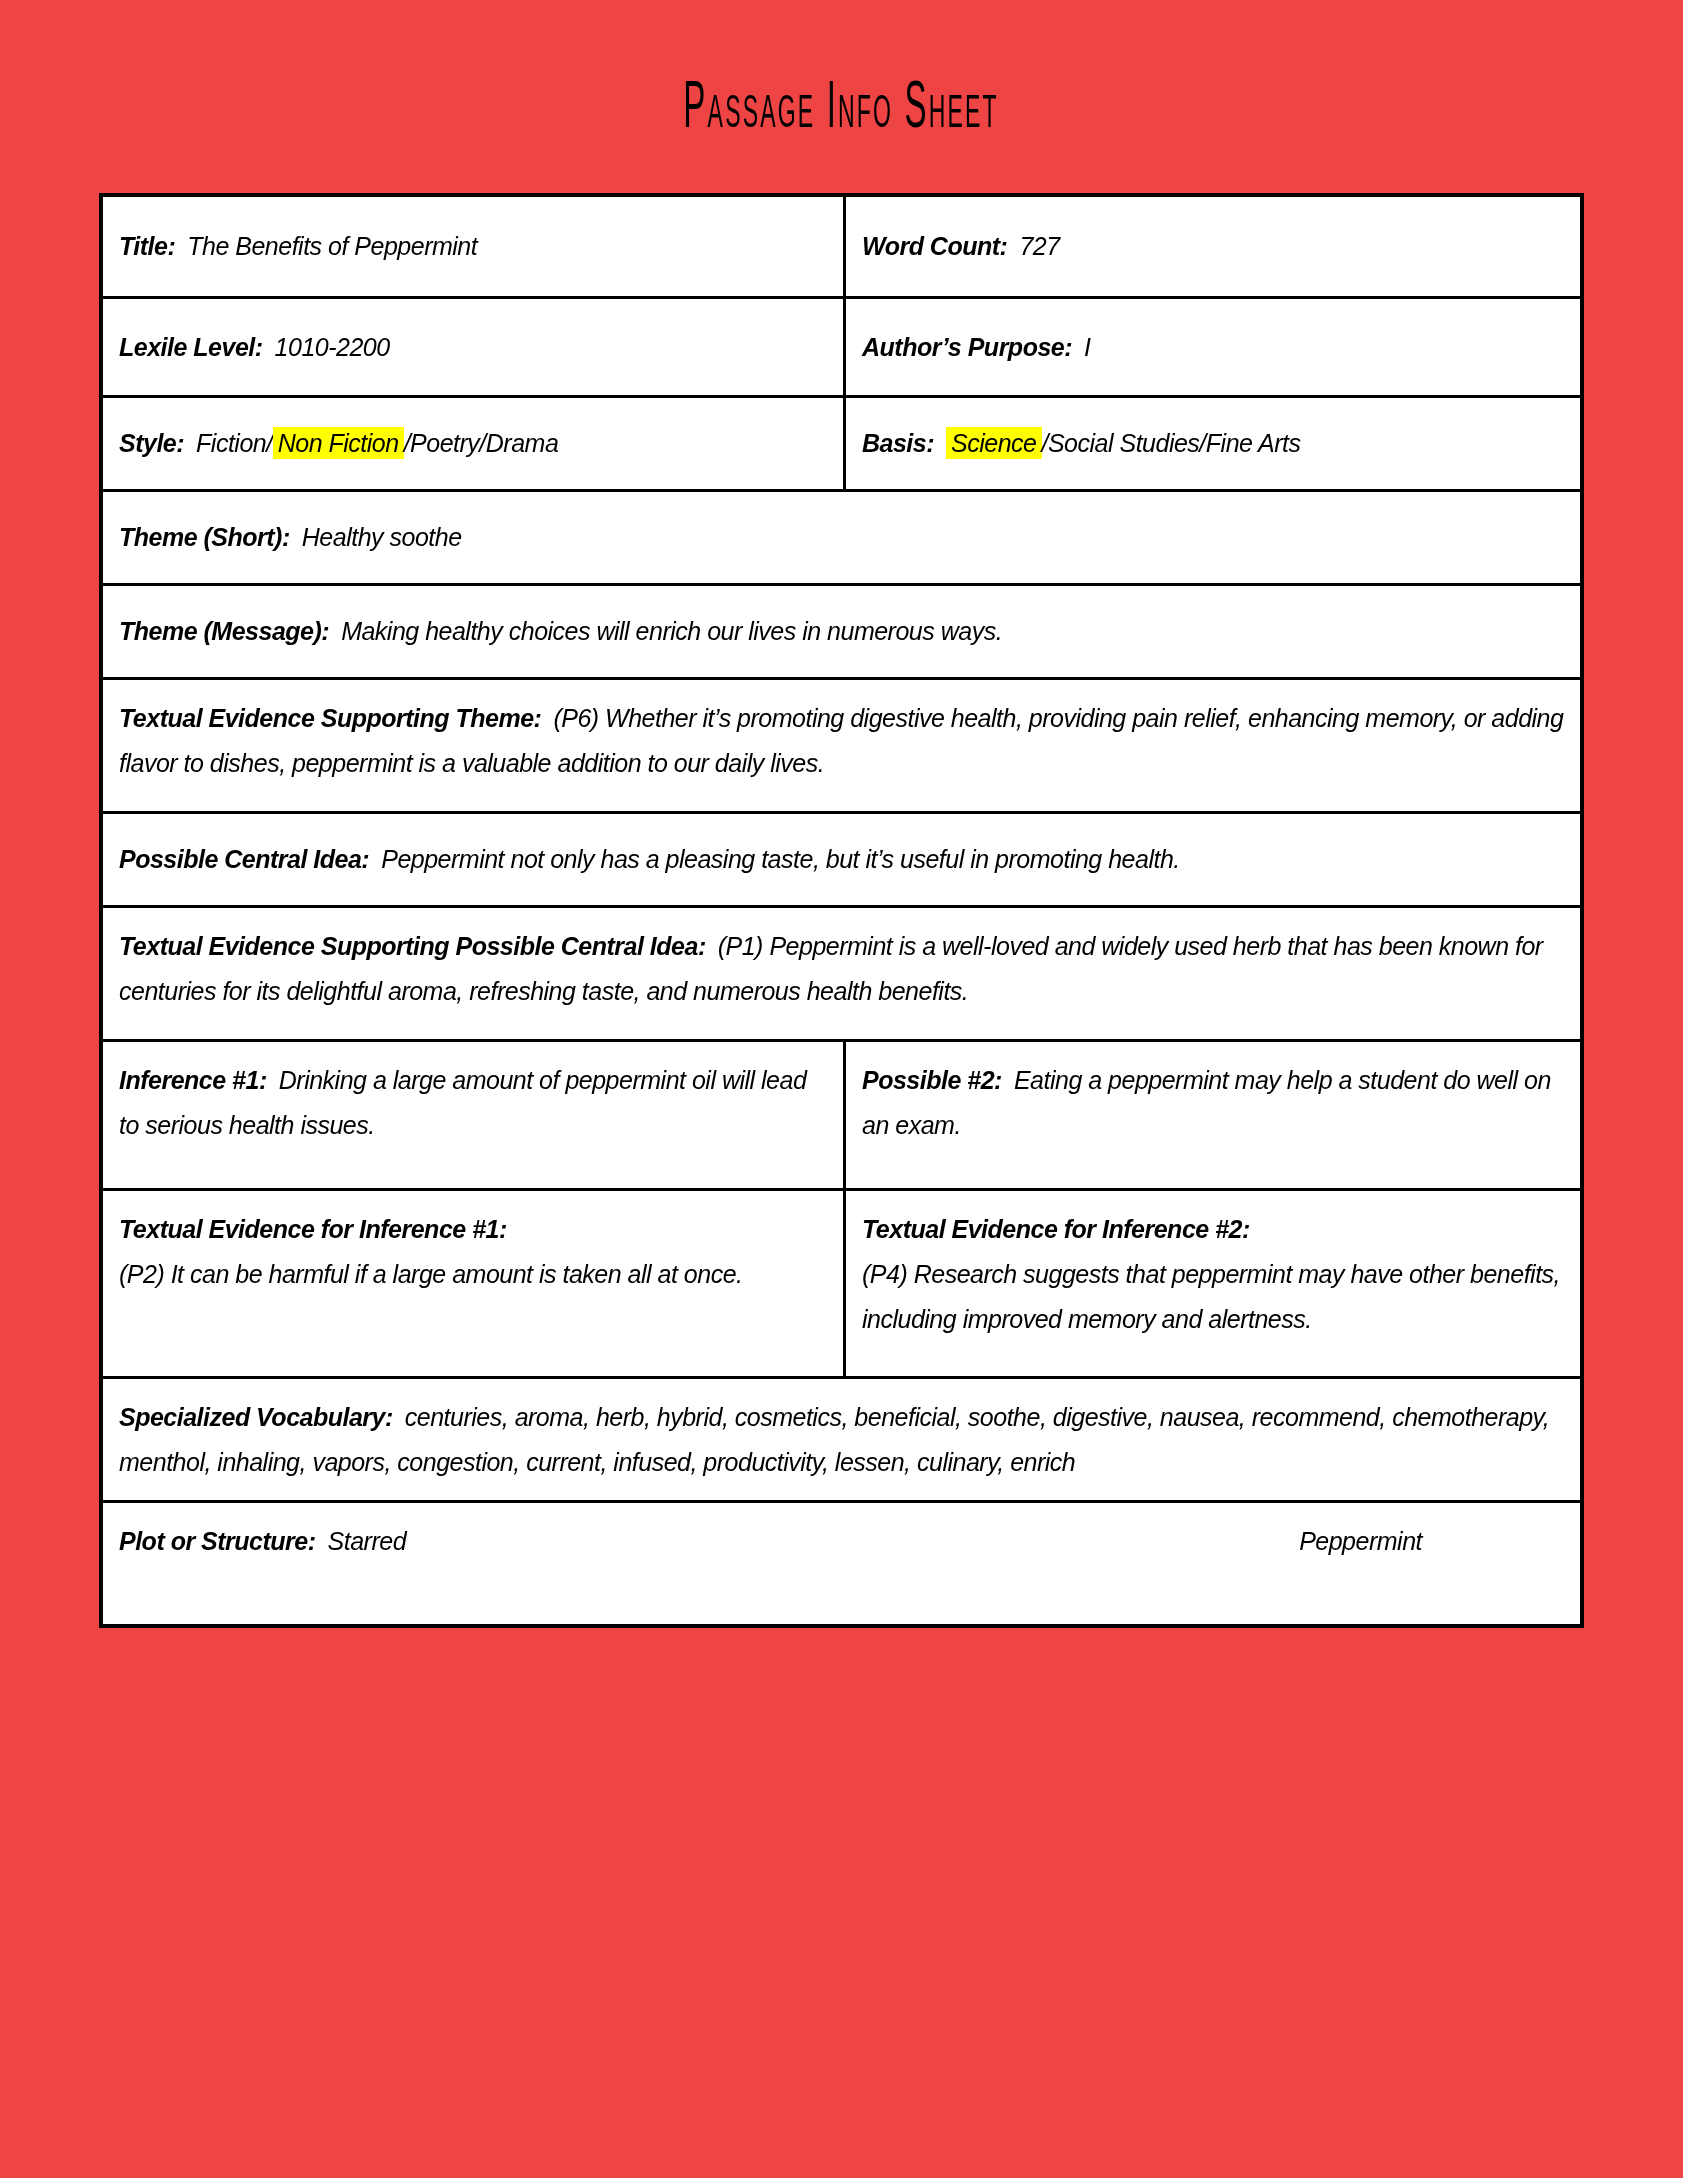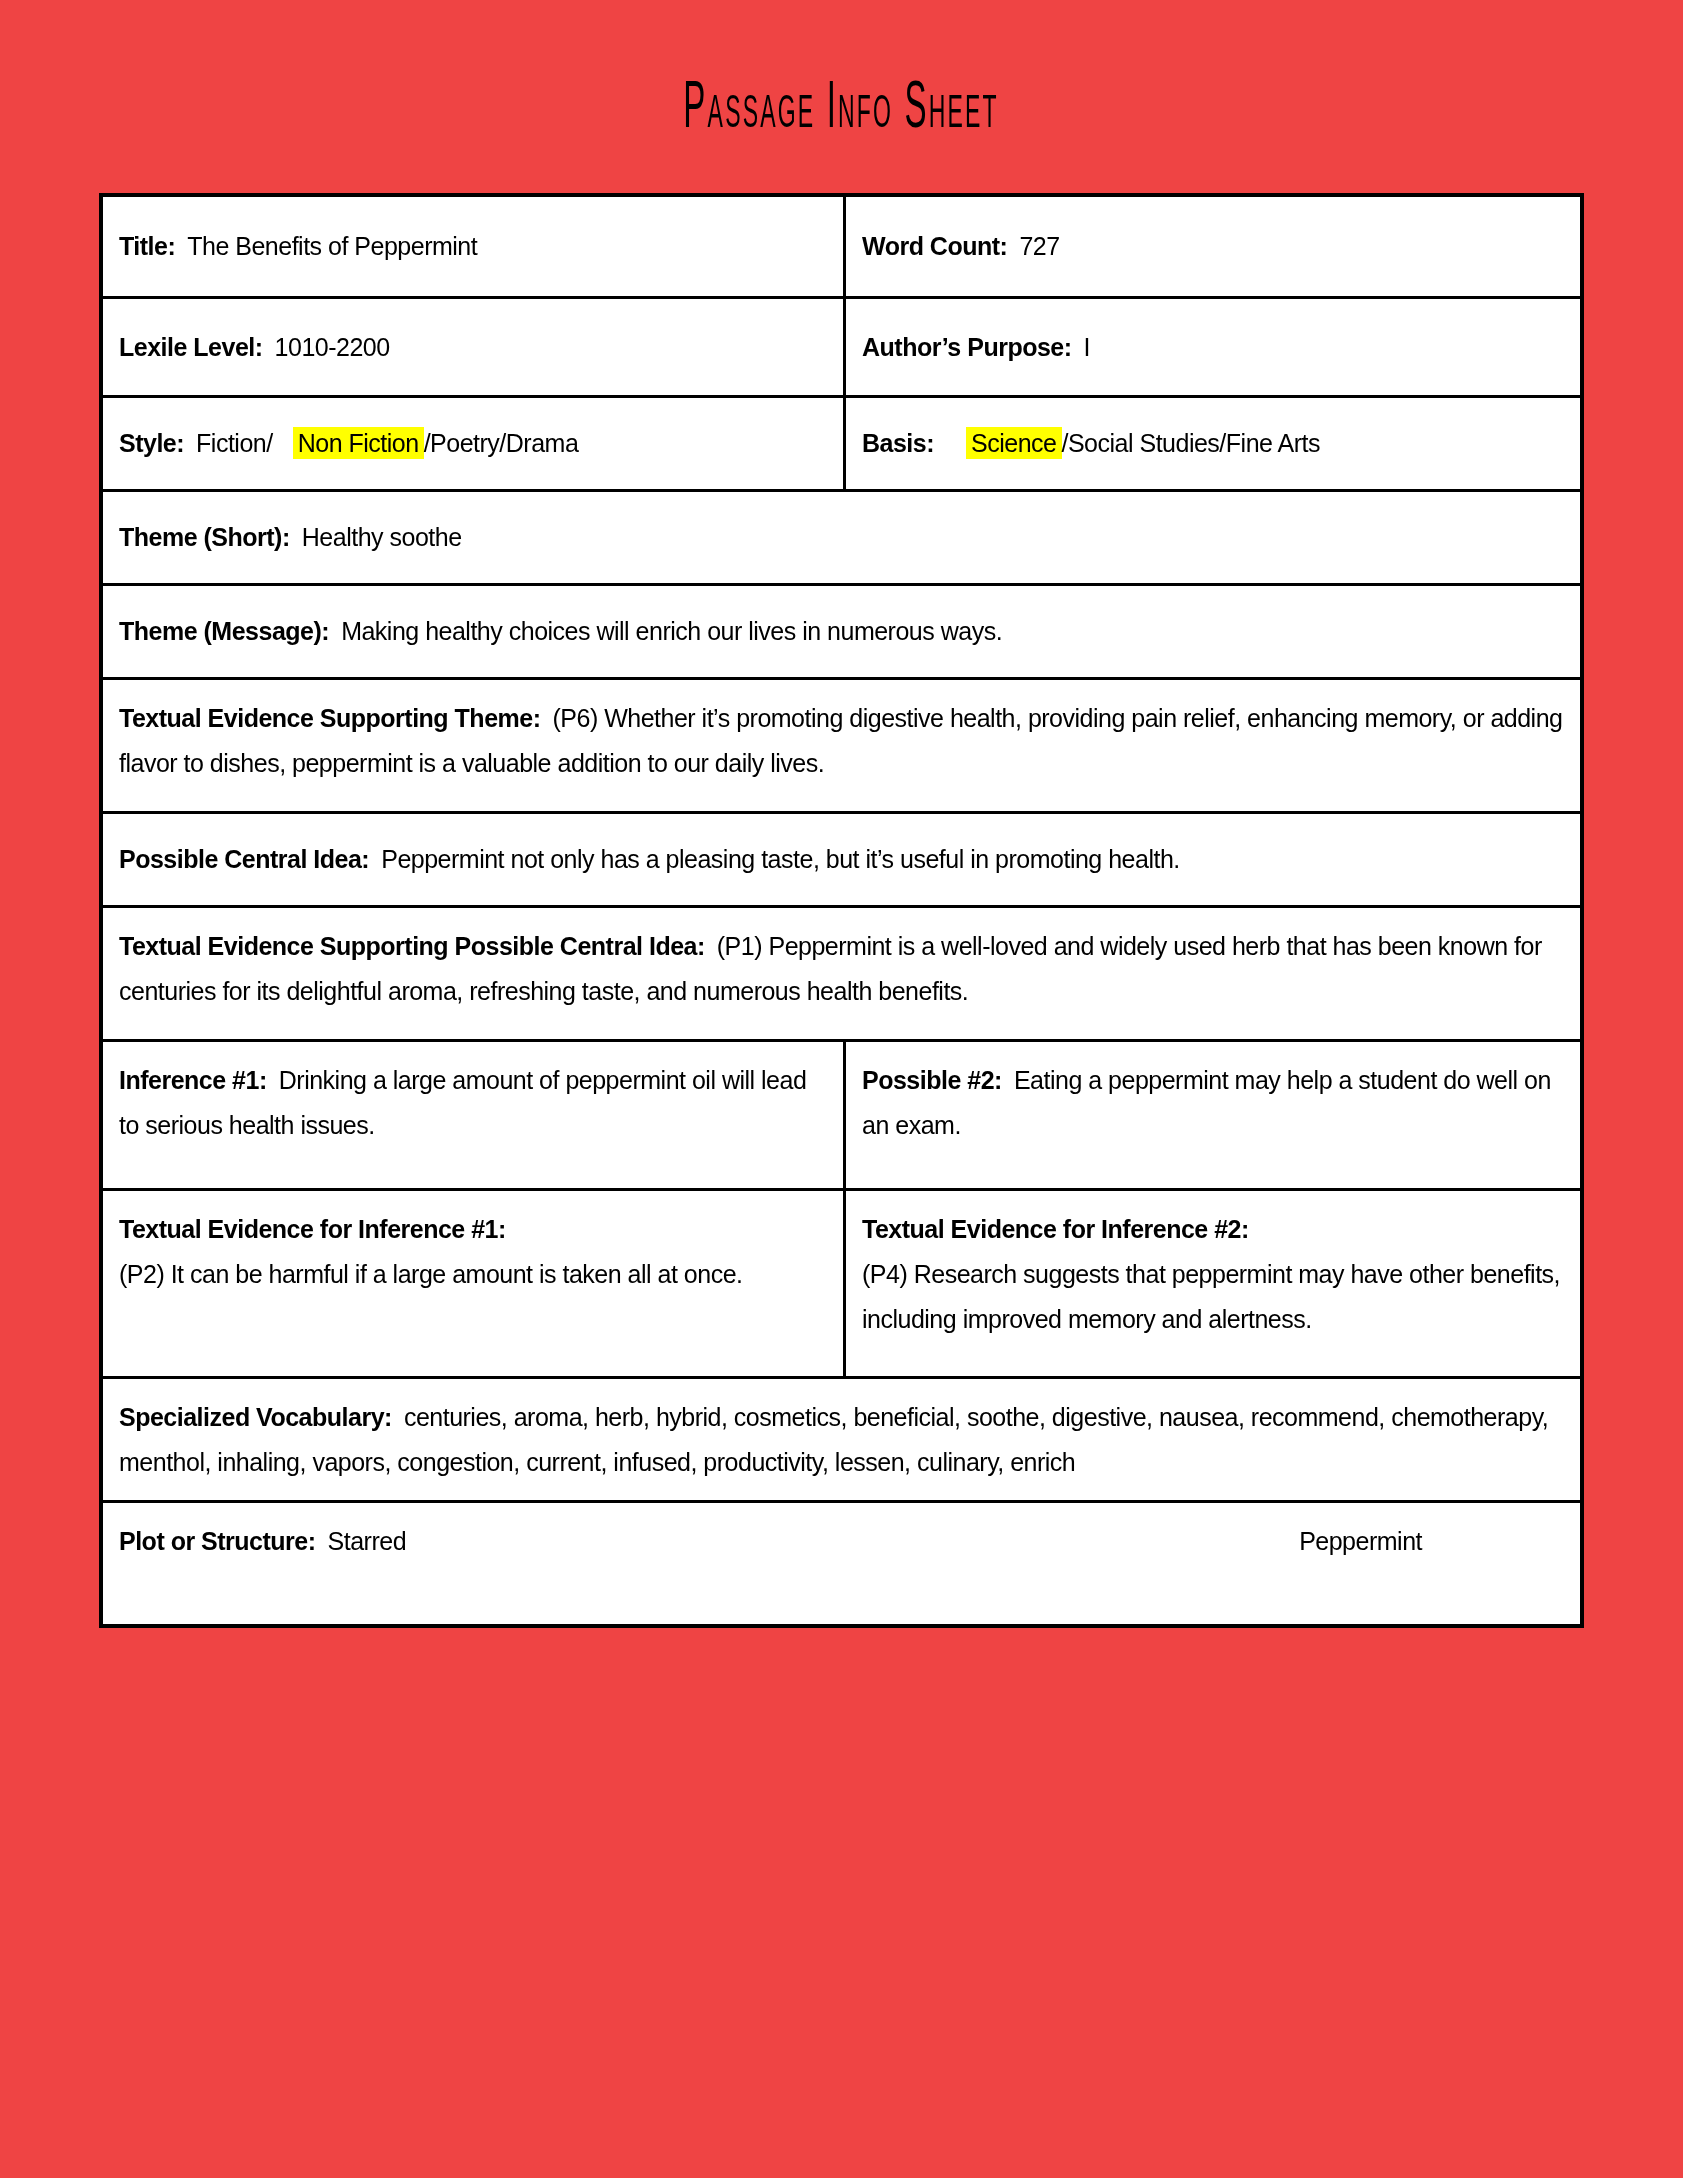--- a/index.html
+++ b/index.html
@@ -3,29 +3,29 @@
 <meta charset="utf-8">
 <style>
   html,body{margin:0;padding:0;background:#ffffff;}
   body{width:1683px;height:2178px;position:relative;font-family:"Liberation Sans",sans-serif;color:#000;}
   .page{position:absolute;inset:0;background:#ef4444;}
   .title-wrap{position:absolute;top:77px;left:0;width:100%;text-align:center;}
   .title{display:inline-block;font-size:46px;font-weight:500;font-variant:small-caps;letter-spacing:3px;transform:scale(0.72,1.45);transform-origin:center;}
   .sheet{position:absolute;left:99px;top:193px;width:1485px;border:4px solid #000;box-sizing:border-box;background:#fff;}
   .row{display:flex;border-top:3px solid #000;box-sizing:border-box;align-items:stretch;}
   .row:first-child{border-top:none;}
-  .cell{flex:1 1 auto;box-sizing:border-box;padding:16px 14px 8px 16px;}
+  .cell{flex:1 1 auto;box-sizing:border-box;padding:16px 14px 8px 16px;font-style:italic;}
   .cell.half{flex:0 0 743px;border-right:3px solid #000;}
   .cell.vc{display:flex;align-items:center;padding-top:0;padding-bottom:0;}
   .cell.spread{display:flex;align-items:flex-start;justify-content:space-between;padding-right:158px;}
   p{margin:0;font-size:25px;line-height:1.8;letter-spacing:-0.5px;}
   .lbl{font-weight:700;margin-right:12px;}
   .val{font-weight:400;}
   .blk{display:block;}
-  .hl{background:#ffff00;padding:2px 5px;margin-left:20px;}
+  .hl{background:#ffff00;padding:2px 5px;}
   .h100{min-height:99px}.h95{min-height:94px}.h135{min-height:134px}
   .h150{min-height:149px}.h190{min-height:188px}.h125{min-height:124px}
 </style>
 </head>
 <body>
 
 <div class="page">
 
   <div class="title-wrap">
     <span class="title">Passage Info Sheet</span>

